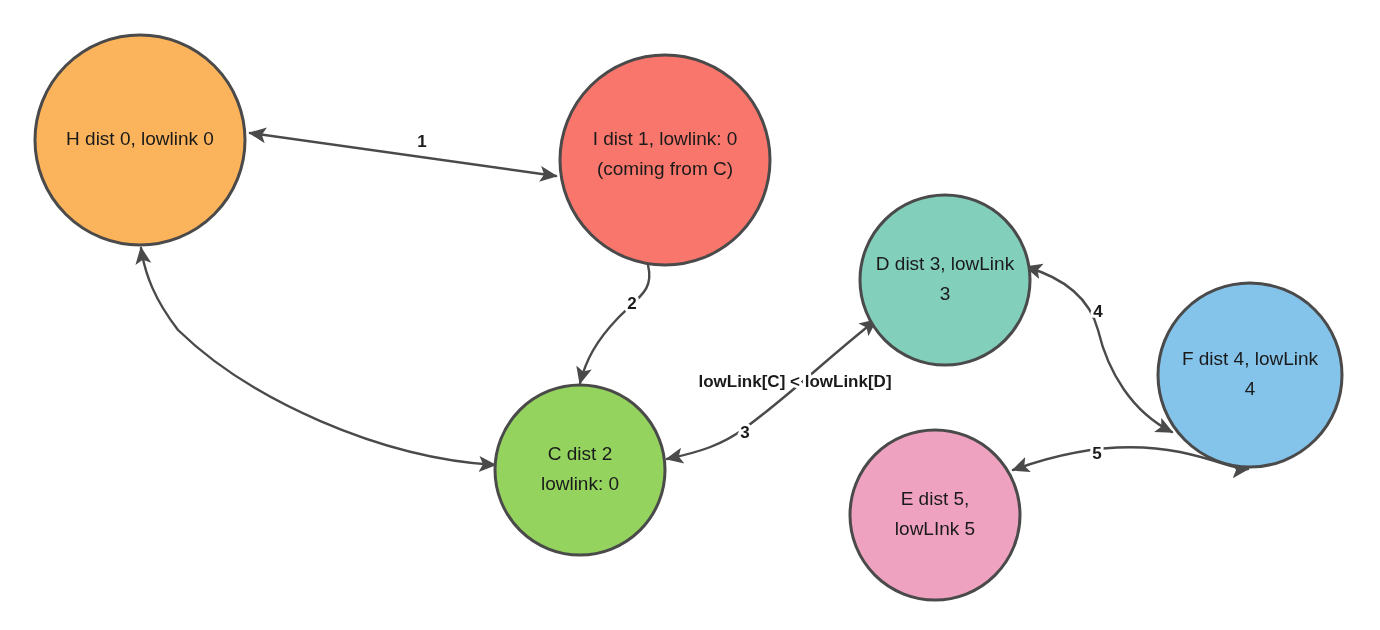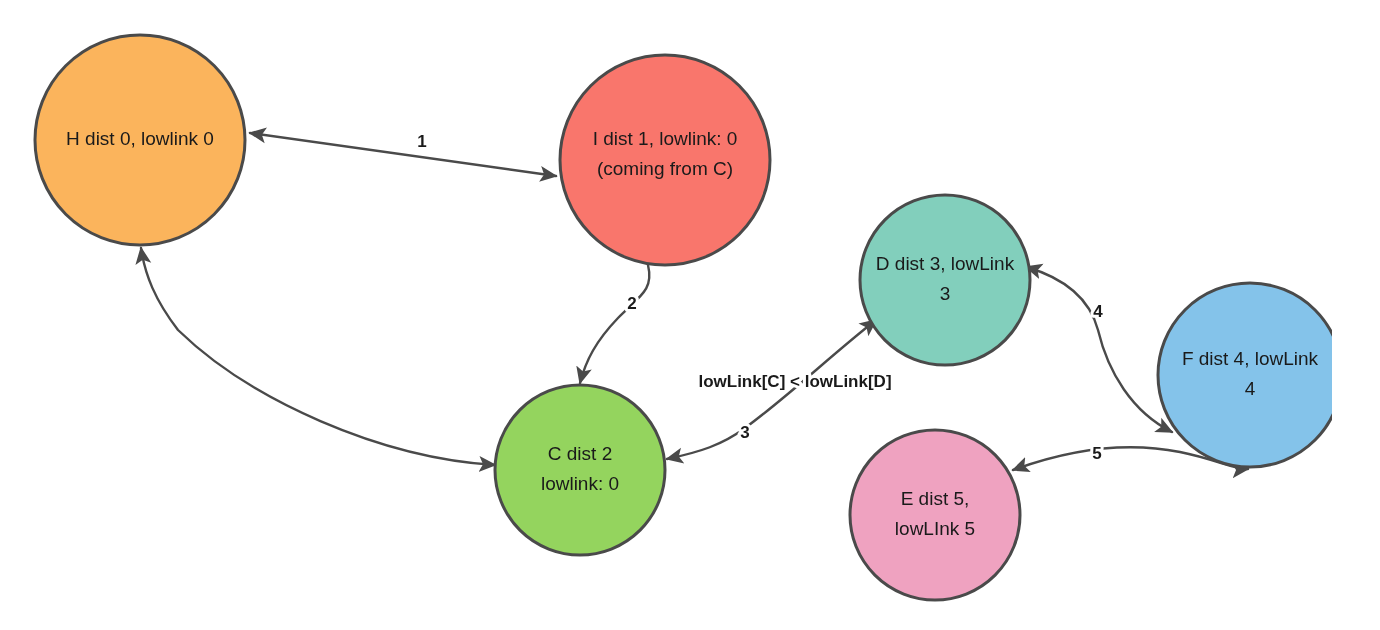--- a/index.html
+++ b/index.html
@@ -10,20 +10,21 @@
   }
   body {
     font-family: "Liberation Sans", sans-serif;
   }
   #canvas-wrap {
     position: relative;
     width: 1332px;
     height: 630px;
     background: #ffffff;
     overflow: hidden;
+    padding-left: 28px;
   }
   svg#graph {
     position: absolute;
     left: 0;
     top: 0;
     width: 1380px;
     height: 630px;
   }
   .node-circle {
     stroke: #4a4a4a;

